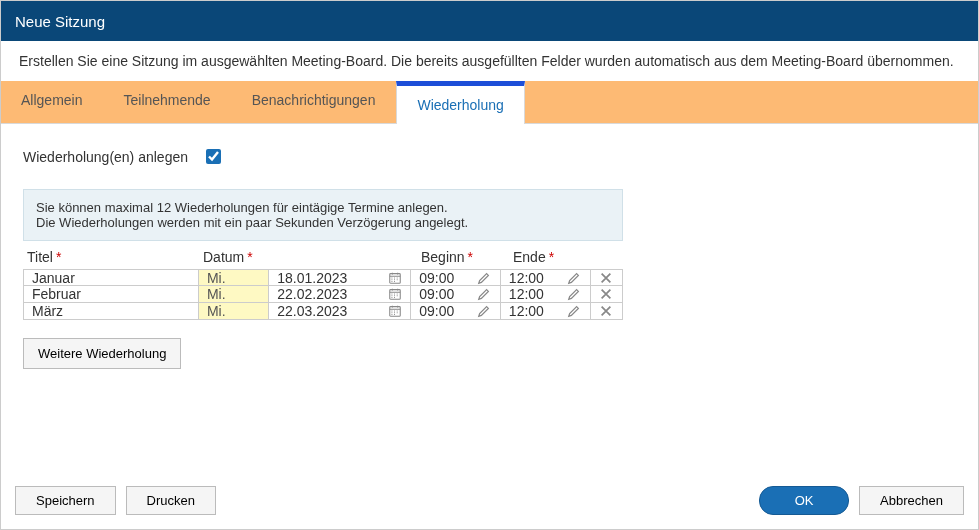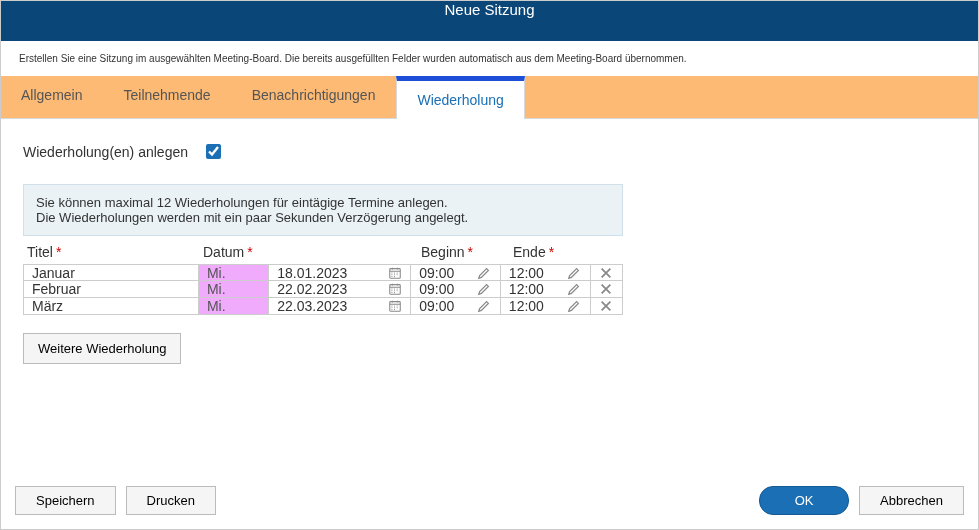--- a/index.html
+++ b/index.html
@@ -18,34 +18,33 @@
     border: 1px solid #ccc;
   }
   .titlebar {
     background: #0a4778;
     color: #fff;
     display: flex;
     align-items: center;
     justify-content: space-between;
     padding: 0 14px;
     height: 40px;
-    flex-direction: column;
   }
   .titlebar-title {
     font-size: 15px;
   }
   .close-x {
     font-size: 18px;
     cursor: pointer;
     padding: 4px;
   }
   .description {
     background: #fff;
     padding: 12px 18px;
-    font-size: 10px;
+    font-size: 14px;
   }
   .tabs {
     display: flex;
     background: #fdba74;
     border-bottom: 1px solid #d9d9d9;
   }
   .tab {
     padding: 11px 20px;
     cursor: pointer;
     color: #555;
@@ -110,21 +109,21 @@
   }
   .cell {
     display: flex;
     align-items: center;
     padding: 0 8px;
     border-right: 1px solid #ccc;
     height: 100%;
   }
   .cell:last-child { border-right: none; }
   .col-title { width: 180px; }
-  .col-day   { width: 72px; background: #f0abfc; color: #555; }
+  .col-day   { width: 72px; background: #fef9c3; color: #555; }
   .col-date  { width: 146px; justify-content: space-between; }
   .col-begin { width: 92px; justify-content: space-between; }
   .col-end   { width: 92px; justify-content: space-between; border-right: 1px solid #ccc; }
   .col-remove{ width: 32px; justify-content: center; border-right: none; }
   .icon-cal, .icon-edit, .icon-x {
     display: inline-flex;
     width: 15px;
     height: 15px;
     align-items: center;
     justify-content: center;

